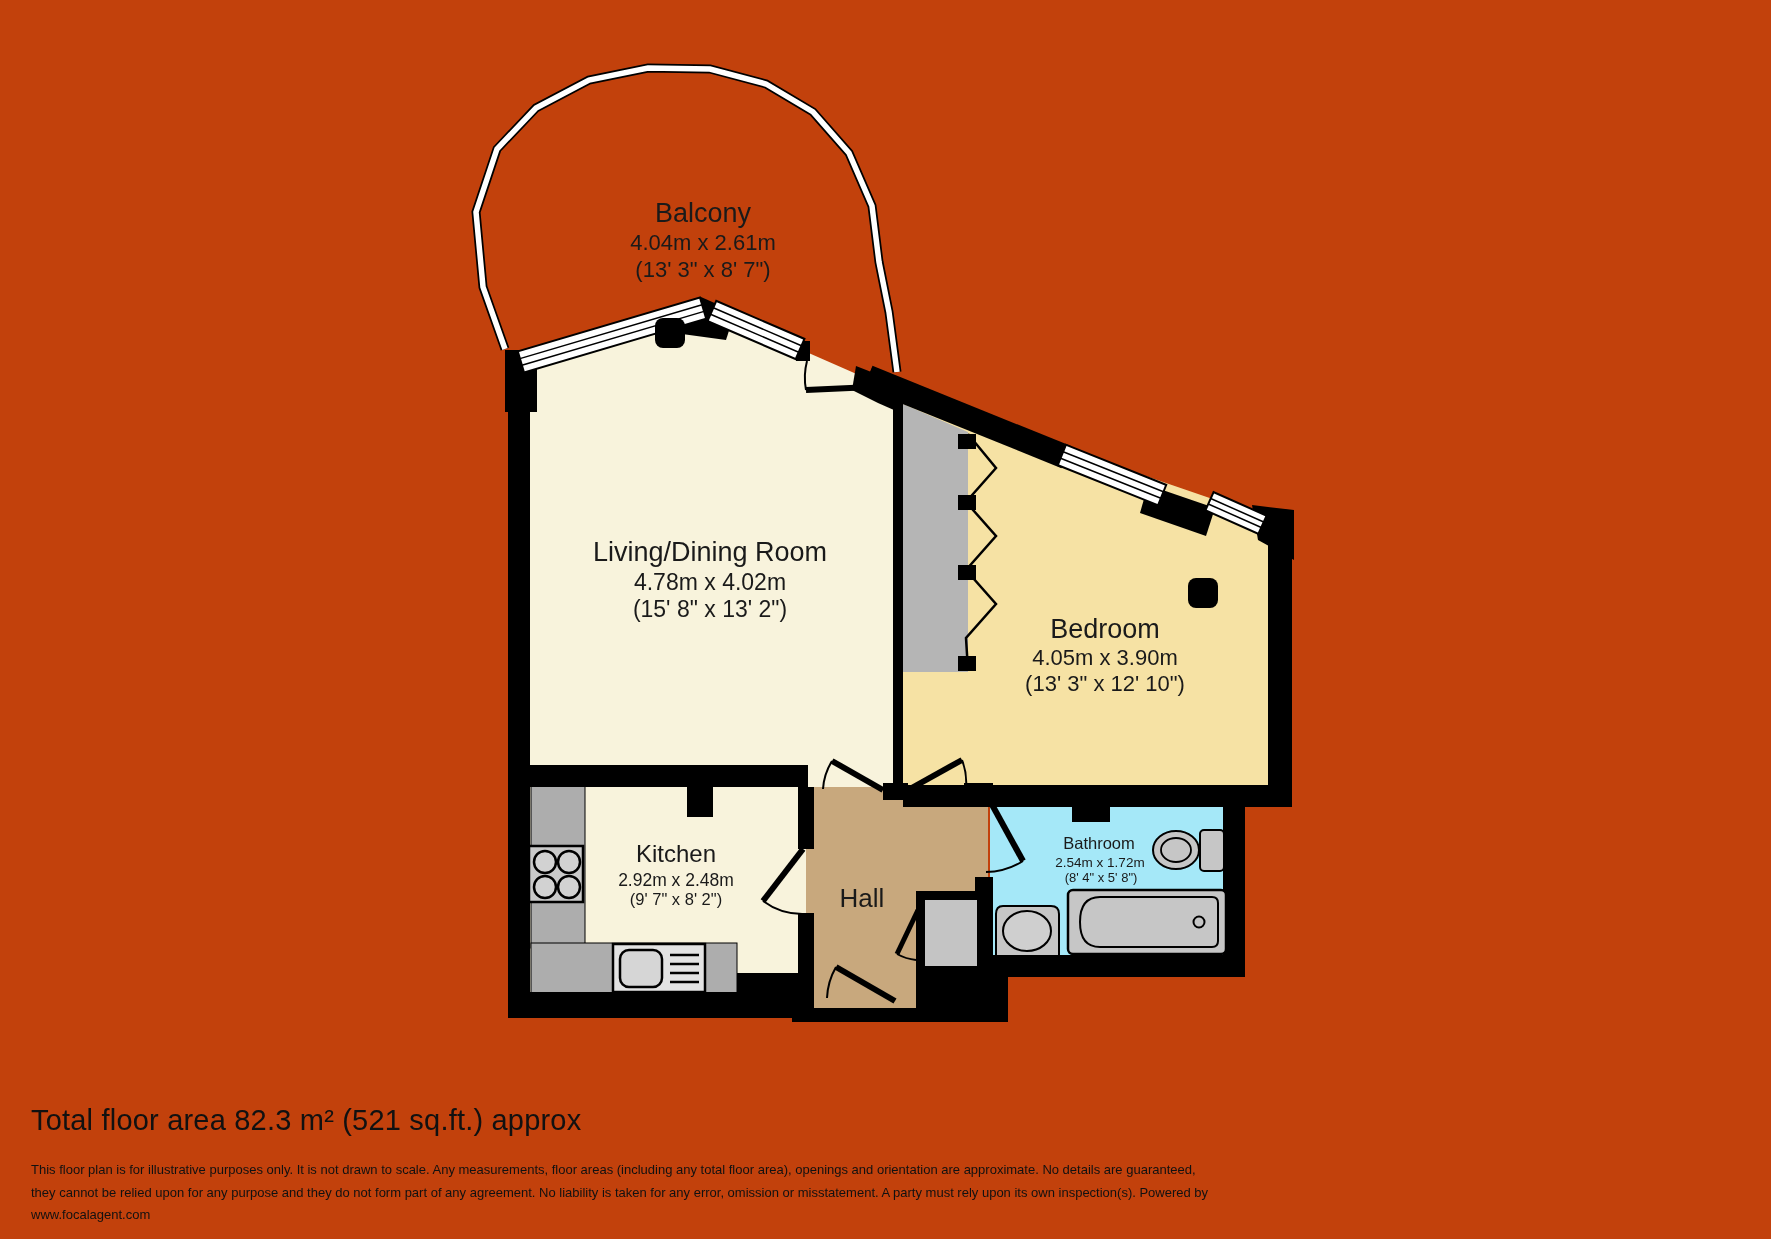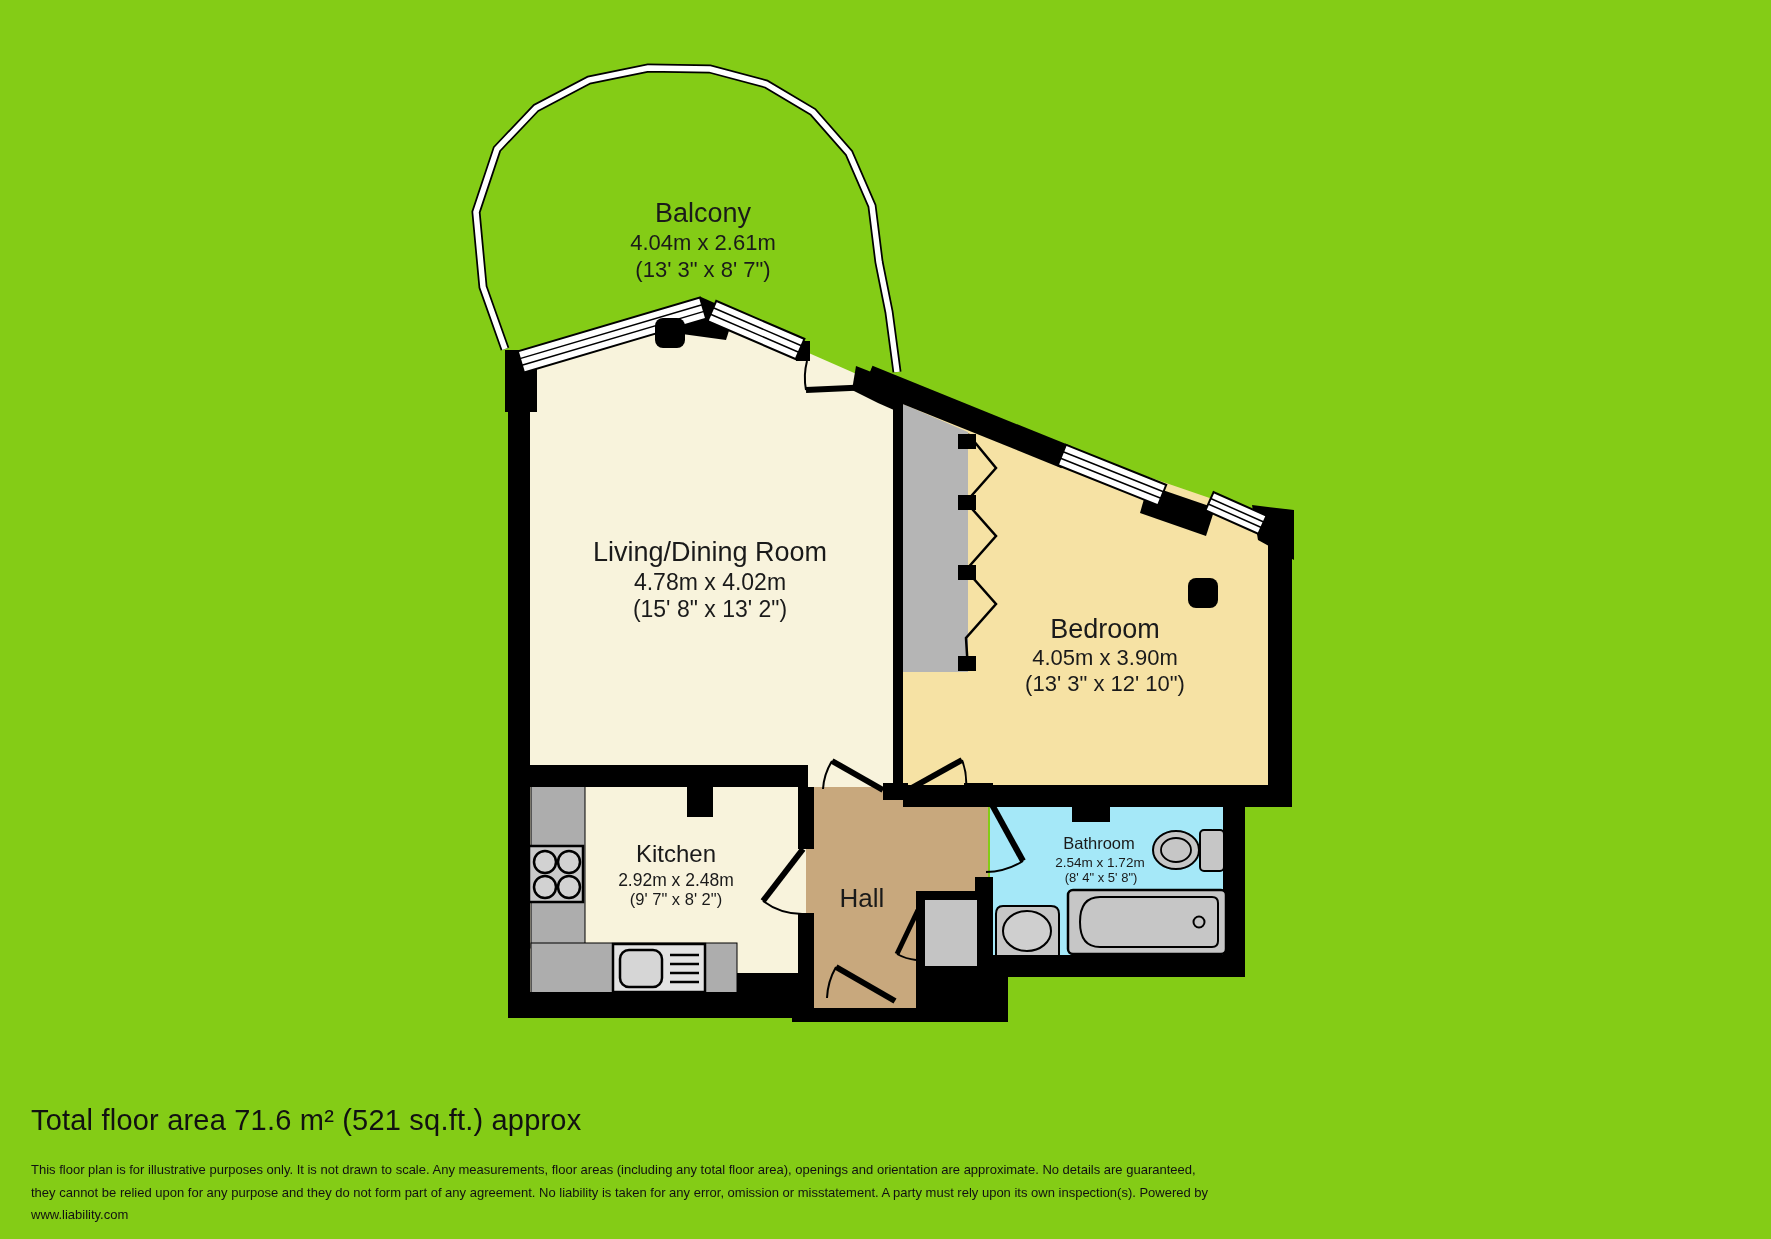--- a/index.html
+++ b/index.html
@@ -1,17 +1,17 @@
 <!DOCTYPE html>
 <html><head>
 <meta charset="utf-8">
 <style>
   html,body{margin:0;padding:0;background:#ffffff;}
   body{font-family:"Liberation Sans", sans-serif;}
-  #stage{position:relative;width:1771px;height:1239px;background:#84cc16;overflow:hidden;}
+  #stage{position:relative;width:1771px;height:1239px;background:#c2410c;overflow:hidden;}
   #plan-svg{position:absolute;left:0;top:0;}
   .room-title{font-family:"Liberation Sans",sans-serif;fill:#1a1a1a;}
   .room-dim{font-family:"Liberation Sans",sans-serif;fill:#1a1a1a;}
   #footer-area{position:absolute;left:31px;top:1104px;width:1725px;color:#111;}
   #total-area{font-size:29px;font-weight:400;letter-spacing:0.2px;}
   #disclaimer{margin-top:22px;font-size:13px;line-height:22.5px;}
   #disclaimer div{white-space:nowrap;}
 </style>
 </head>
 <body>
@@ -197,21 +197,21 @@
 
     <text class="room-title" x="862" y="907" font-size="26">Hall</text>
 
     <text class="room-title" x="1099" y="849" font-size="16.5">Bathroom</text>
     <text class="room-dim" x="1100" y="867" font-size="13.5">2.54m x 1.72m</text>
     <text class="room-dim" x="1101" y="882" font-size="13">(8' 4" x 5' 8")</text>
   </g>
 </svg>
 
   <div id="footer-area">
-    <div id="total-area">Total floor area 71.6 m² (521 sq.ft.) approx</div>
+    <div id="total-area">Total floor area 82.3 m² (521 sq.ft.) approx</div>
     <div id="disclaimer">
       <div>This floor plan is for illustrative purposes only. It is not drawn to scale. Any measurements, floor areas (including any total floor area), openings and orientation are approximate. No details are guaranteed,</div>
       <div>they cannot be relied upon for any purpose and they do not form part of any agreement. No liability is taken for any error, omission or misstatement. A party must rely upon its own inspection(s). Powered by</div>
-      <div>www.liability.com</div>
+      <div>www.focalagent.com</div>
     </div>
   </div>
 
 </div>
 
 </body></html>

